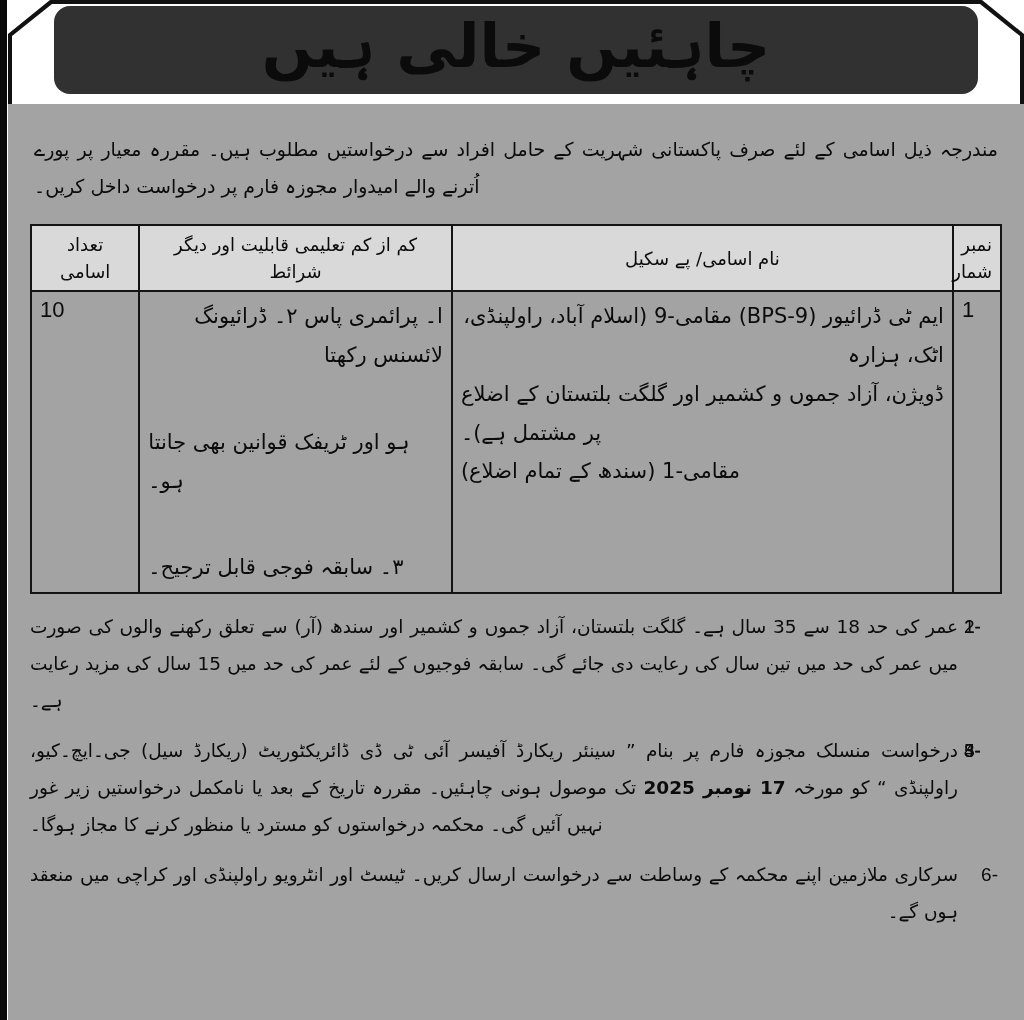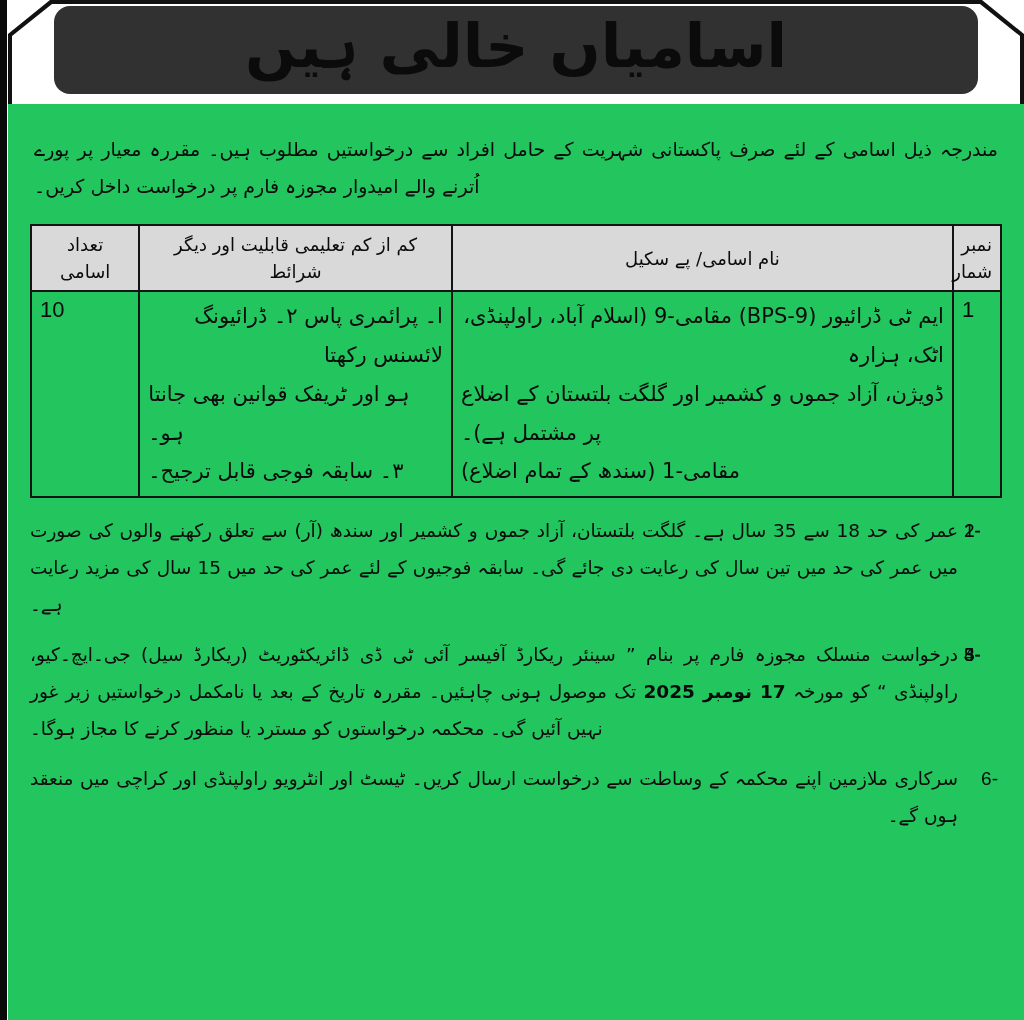--- a/index.html
+++ b/index.html
@@ -88,21 +88,21 @@
 
   
   .sheet {
     position: absolute;
     top: 104px;
     left: 8px;
     width: 1016px;
     bottom: 0;
     box-sizing: border-box;
     padding: 6px 22px 4px 22px;
-    background: #22c55e;
+    background: #a3a3a3;
   }
 
   .urdu {
     direction: rtl;
     text-align: right;
     font-family: "DejaVu Sans", "Liberation Sans", sans-serif;
     color: #0b0b0b;
   }
 
   .intro {
@@ -167,20 +167,21 @@
   }
 
   td.cell-post .ln.r2,
   td.cell-post .ln.r3 {
     text-align: left;
   }
 
   td.cell-qual .ln.r2,
   td.cell-qual .ln.r3 {
     text-align: left;
+    margin-top: 48px;
   }
 
   
   ol.conditions {
     list-style: none;
     margin: 14px 0 0 0;
     padding: 0;
     direction: rtl;
   }
 
@@ -225,21 +226,21 @@
 <body>
 
 <div class="page">
 
   <div class="edge-left"></div>
 
   <div class="banner-wrap">
     <div class="banner-plate"></div>
     <div class="banner-plate-inner"></div>
     <div class="banner">
-      <div class="banner-title urdu">اسامیاں خالی ہیں</div>
+      <div class="banner-title urdu">چاہئیں خالی ہیں</div>
     </div>
   </div>
 
   <div class="sheet">
 
     <p class="intro urdu">مندرجہ ذیل اسامی کے لئے صرف پاکستانی شہریت کے حامل افراد سے درخواستیں مطلوب ہیں۔ مقررہ معیار پر پورے اُترنے والے امیدوار مجوزہ فارم پر درخواست داخل کریں۔</p>
 
     <table class="vac">
       <colgroup>
         <col class="col-sr">

